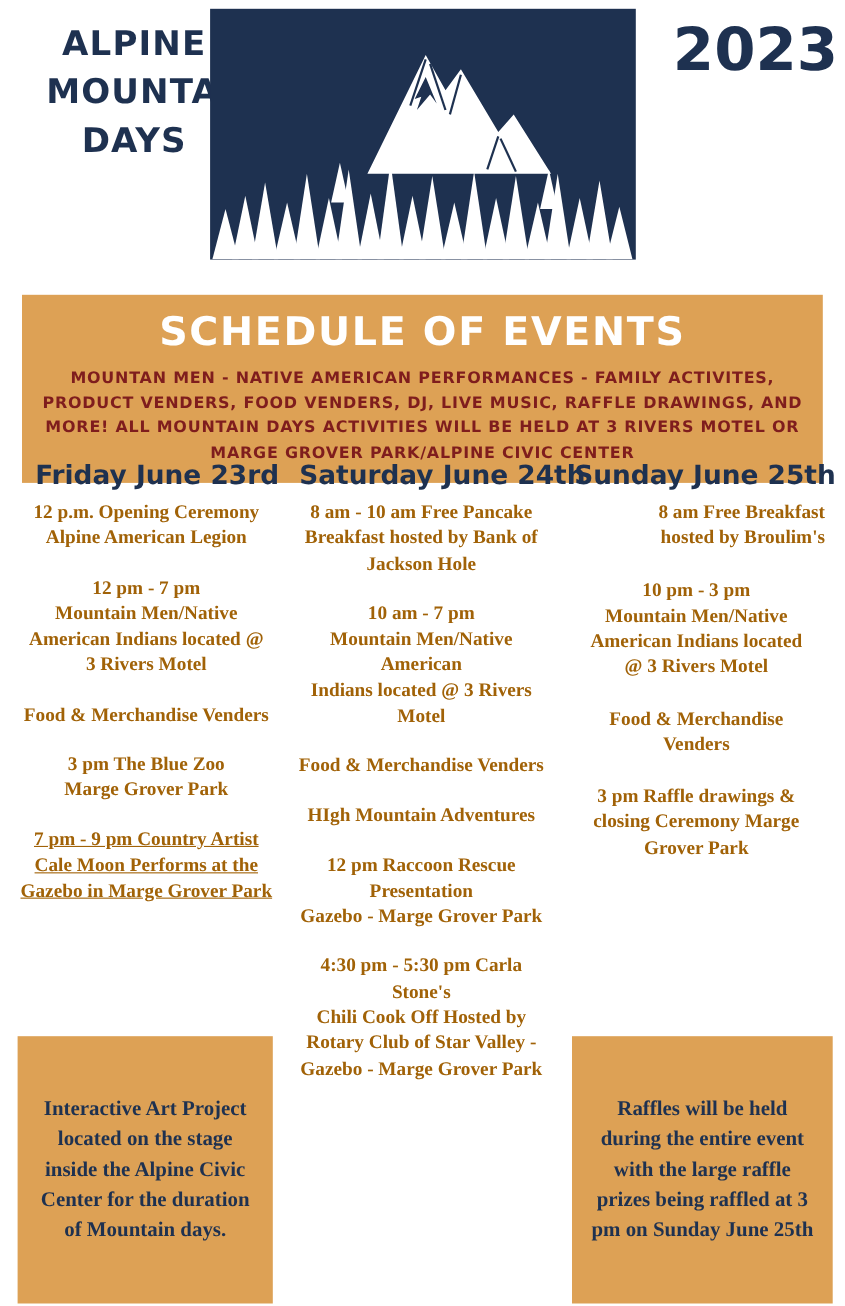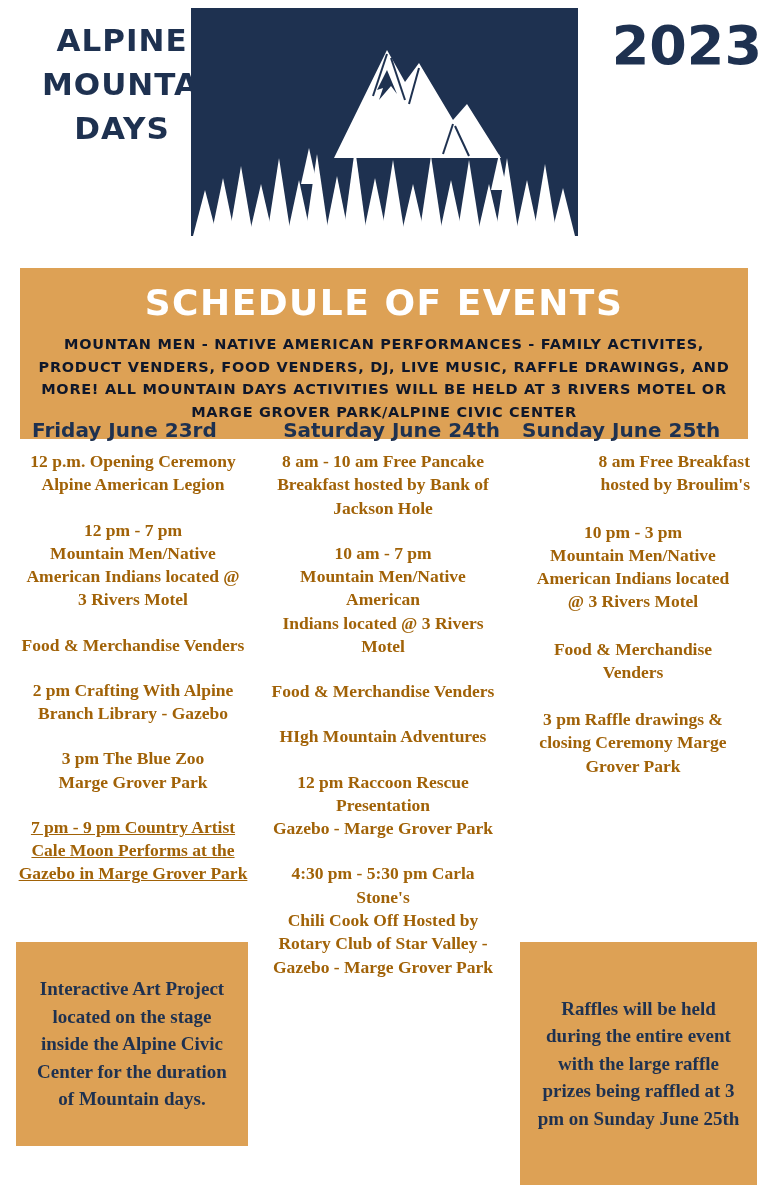--- a/index.html
+++ b/index.html
@@ -78,40 +78,40 @@
     color: #ffffff;
     text-align: center;
     letter-spacing: 1.5px;
     line-height: 1.15;
   }
   .banner-sub {
     margin-top: 10px;
     font-family: "DejaVu Sans", sans-serif;
     font-weight: bold;
     font-size: 14.5px;
-    color: #0f172a;
+    color: #7f1d1d;
     text-align: center;
     letter-spacing: 0.7px;
     line-height: 1.55;
   }
 
   
   .columns {
     position: absolute;
     left: 8px;
     top: 418px;
     width: 752px;
     display: flex;
     gap: 0px;
   }
   .col { width: 250px; padding: 0 8px; }
   .col-head {
     font-family: "DejaVu Sans", sans-serif;
     font-weight: bold;
-    font-size: 20px;
+    font-size: 24px;
     color: #1e3150;
     text-align: center;
     margin-bottom: 8px;
     white-space: nowrap;
   }
   .col-1 .col-head { text-align: left; padding-left: 16px; }
   .col-2 .col-head { text-align: right; padding-left: 6px; }
   .col-3 .col-head { text-align: left; padding-left: 6px; }
   .entry {
     font-family: "Liberation Serif", serif;
@@ -134,21 +134,21 @@
     font-family: "Liberation Serif", serif;
     font-weight: bold;
     font-size: 19px;
     line-height: 1.45;
     text-align: center;
     display: flex;
     align-items: center;
     justify-content: center;
     padding: 14px 16px;
   }
-  .note-left  { left: 16px;  top: 942px; width: 232px; height: 204px; }
+  .note-left  { left: 16px;  top: 942px; width: 232px; height: 243px; }
   .note-right { left: 520px; top: 942px; width: 237px; height: 243px; }
 </style>
 </head>
 <body>
 
 <div class="poster">
 
   <div class="header">
     <div class="title-block">
       <div class="title-line">ALPINE</div>
@@ -216,22 +216,20 @@
 
     <div class="col col-1">
       <div class="col-head">Friday June 23rd</div>
       <div class="entry" style="white-space: pre-line;">12 p.m. Opening Ceremony
 Alpine American Legion</div>
       <div class="entry" style="white-space: pre-line;">12  pm  -  7 pm
 Mountain Men/Native
 American Indians located @
 3 Rivers Motel</div>
       <div class="entry">Food &amp; Merchandise Venders</div>
-      <div class="entry" style="white-space: pre-line;">2 pm  Crafting With Alpine
-Branch Library  -  Gazebo</div>
       <div class="entry" style="white-space: pre-line;">3 pm  The Blue Zoo
 Marge Grover Park</div>
       <div class="entry" style="white-space: pre-line; text-decoration: underline;">7 pm  -  9 pm  Country Artist
 Cale Moon Performs at the
 Gazebo in Marge Grover Park</div>
     </div>
 
     <div class="col col-2">
       <div class="col-head">Saturday June 24th</div>
       <div class="entry" style="white-space: pre-line;">8 am  -  10 am Free Pancake

